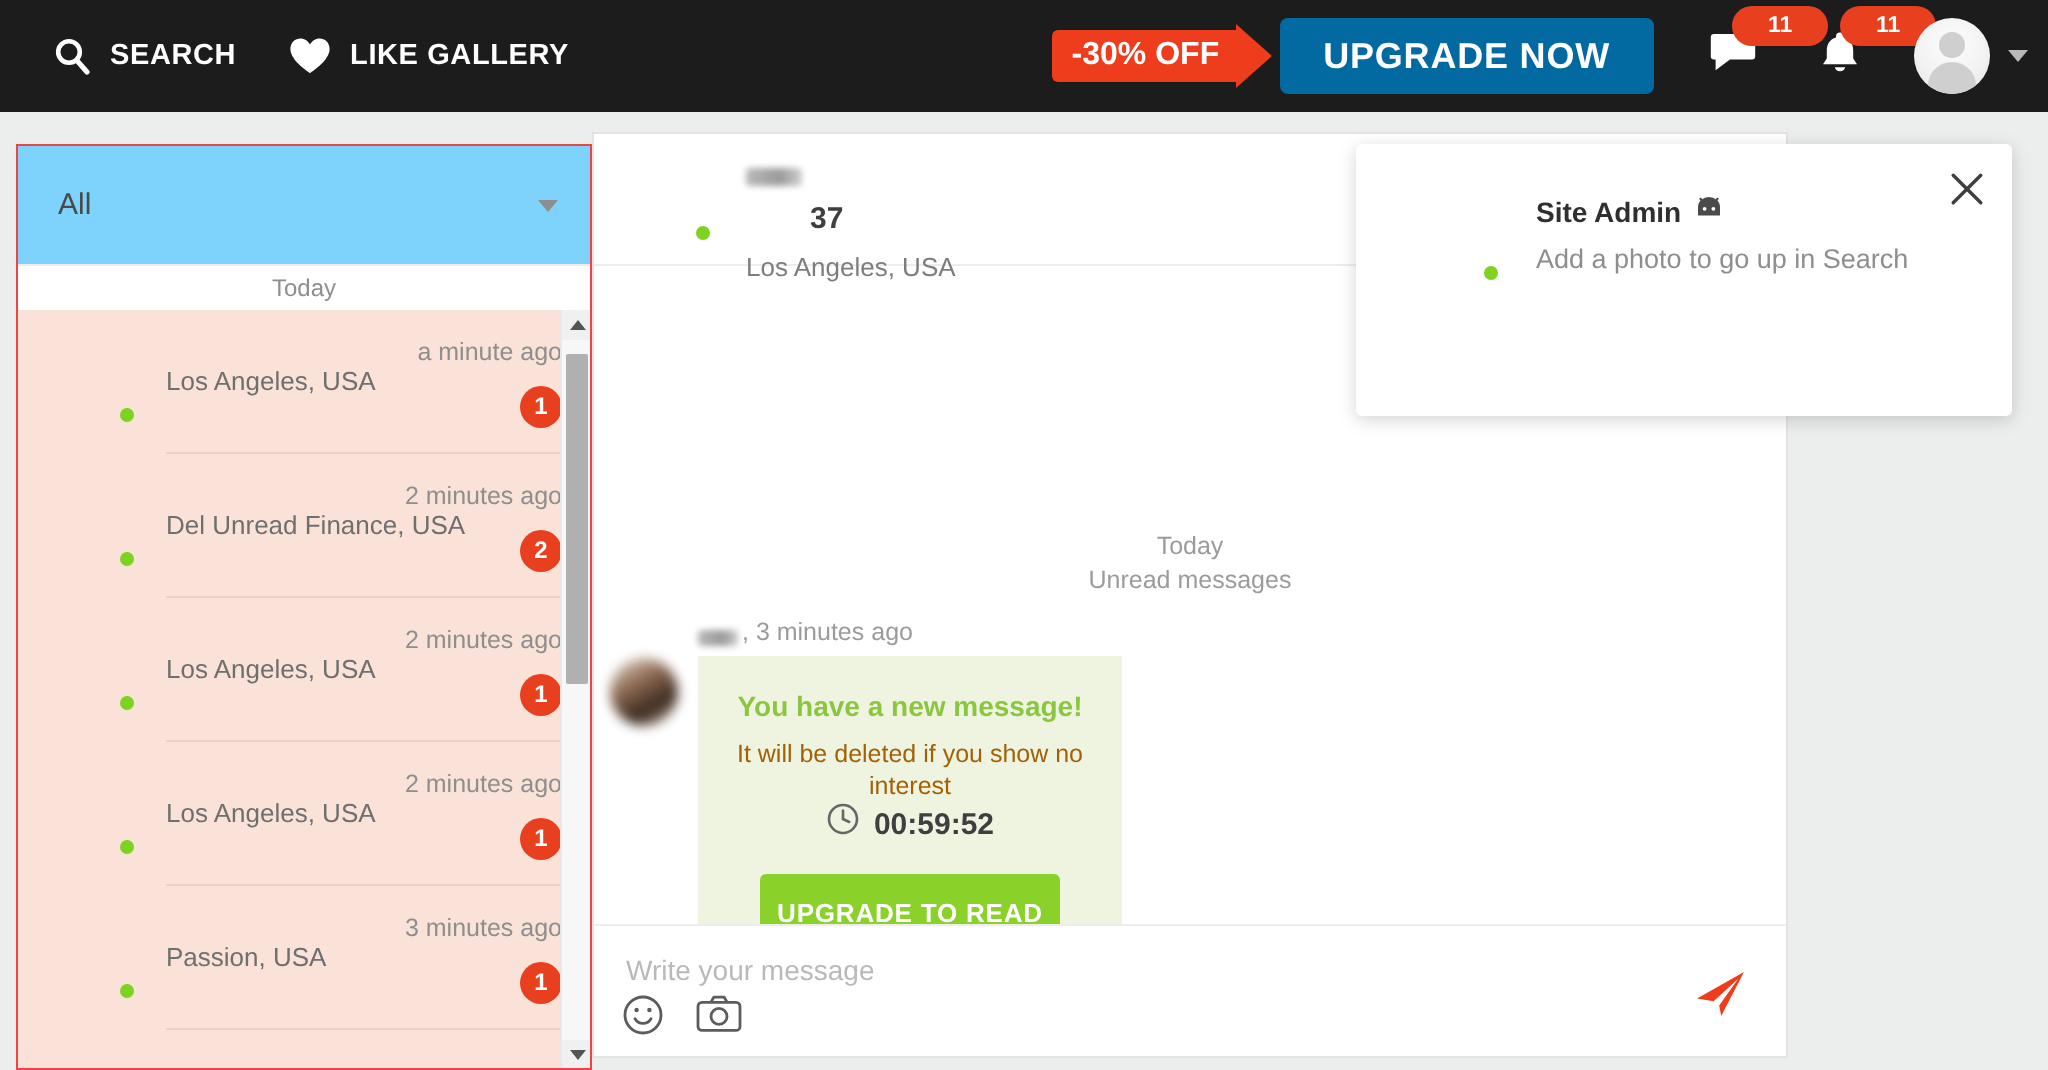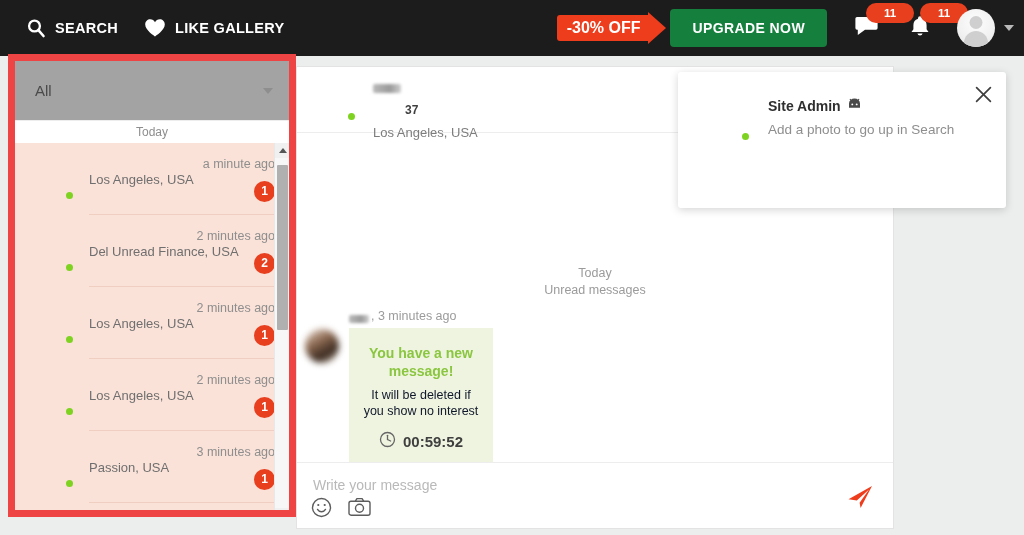--- a/index.html
+++ b/index.html
@@ -59,22 +59,22 @@
     margin-right: 22px;
     cursor: pointer;
   }
   .off-badge::after {
     content: ""; position: absolute; left: 100%; top: -3px;
     border-top: 16px solid transparent;
     border-bottom: 16px solid transparent;
     border-left: 18px solid #ee3d1c;
   }
   .upgrade-btn {
-    background: #15803d; color: #fff;
-    font-size: 14px; font-weight: bold; letter-spacing: 0.4px;
+    background: #0369a1; color: #fff;
+    font-size: 18px; font-weight: bold; letter-spacing: 0.4px;
     border: none; border-radius: 4px;
     height: 38px; padding: 0 22px;
     cursor: pointer;
     font-family: "Liberation Sans", sans-serif;
   }
   .icon-badge-wrap {
     position: relative; margin-left: 28px; cursor: pointer;
     display: flex; align-items: center;
   }
   .nbadge {
@@ -106,24 +106,24 @@
     margin-left: 9px; margin-right: 10px;
     width: 0; height: 0;
     border-left: 5px solid transparent;
     border-right: 5px solid transparent;
     border-top: 6px solid #b9b9b9;
     cursor: pointer;
   }
 
   
   .sidebar {
-    position: absolute; left: 8px; top: 54px;
+    position: absolute; left: 8px; top: 72px;
     width: 288px; height: 463px;
-    background: #a3a3a3;
-    border: 7px solid #ef4444;
+    background: #7dd3fc;
+    border: 1px solid #ef4444;
     overflow: hidden;
   }
   .filter-row {
     height: 60px; display: flex; align-items: center;
     padding: 0 16px 0 20px;
     border-bottom: 1px solid #ededed;
     cursor: pointer;
   }
   .filter-row .lbl { font-size: 15px; color: #4a4a4a; flex: 1 1 auto; }
   .filter-row .car {
@@ -219,21 +219,21 @@
     padding-left: 14px;
     border-bottom: 1px solid #ededed;
   }
   .chat-head .cav { margin-right: 14px; }
   .chat-head .cav .dot { border-color:#fff; }
   .ch-name {
     display: flex; align-items: center;
     margin-bottom: 8px;
   }
   .ch-name .redact { width: 28px; margin: 0 4px 0 0; height: 9px; }
-  .ch-age { font-size: 12px; color: #3f3f3f; font-weight: 600; margin-top: 43px; }
+  .ch-age { font-size: 15px; color: #3f3f3f; font-weight: 600; margin-top: 43px; }
   .ch-loc { font-size: 13px; color: #7d7d7d; }
 
   .chat-body { position: relative; height: 330px; }
   .day-sep {
     text-align: center; font-size: 12.5px; color: #9b9b9b;
     line-height: 17px;
   }
   .day-sep .d1 { padding-top: 132px; }
 
   .msg-row { display: flex; align-items: flex-start; padding: 0 0 0 8px; margin-top: 10px; }
@@ -242,30 +242,30 @@
     flex: 0 0 34px; margin-right: 10px; margin-top: 20px;
     filter: blur(3px);
   }
   .msg-col { flex: 0 0 auto; }
   .msg-meta {
     display: flex; align-items: flex-end;
     font-size: 12.5px; color: #9b9b9b; margin-bottom: 5px;
   }
   .msg-meta .redact { width: 20px; height: 8px; margin: 0 2px 0 0; }
   .bubble {
-    width: 144px;
+    width: 212px;
     background: #eff4e0;
     padding: 16px 12px 18px;
     text-align: center;
   }
   .b-title {
     font-size: 14px; font-weight: bold; color: #8ac63f;
     line-height: 18px; margin-bottom: 7px;
   }
-  .b-sub { font-size: 12.5px; color: #0f172a; line-height: 16px; margin-bottom: 12px; }
+  .b-sub { font-size: 12.5px; color: #a16207; line-height: 16px; }
   .b-timer {
     display: flex; align-items: center; justify-content: center;
     gap: 7px; margin-bottom: 14px;
   }
   .b-timer .tv { font-size: 15px; font-weight: bold; color: #3f3f3f; }
   .b-cta {
     display: block; width: 150px; margin: 0 auto;
     background: #8ad22a; color: #fff;
     font-size: 13px; font-weight: bold; letter-spacing: 0.4px;
     border: none; border-radius: 3px;

